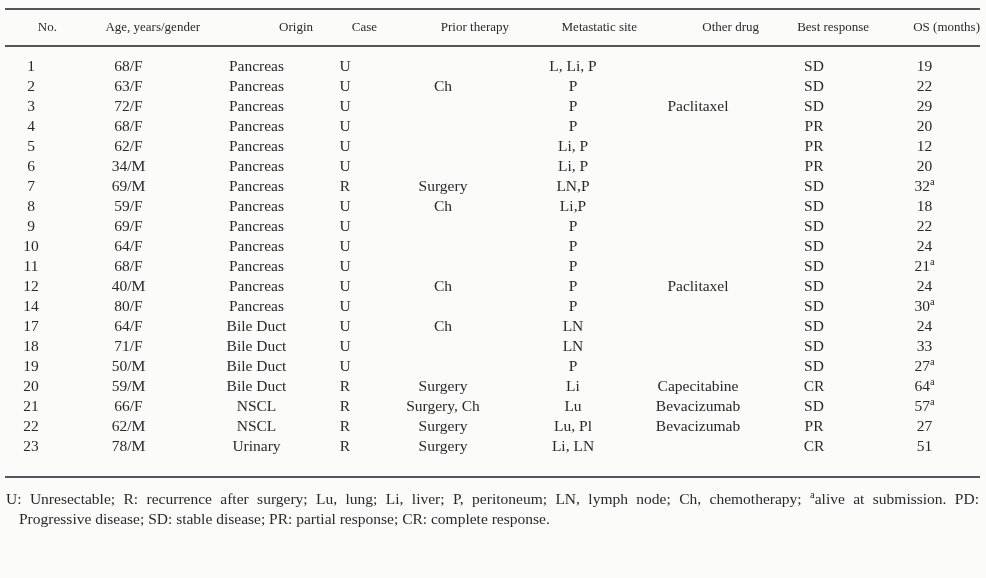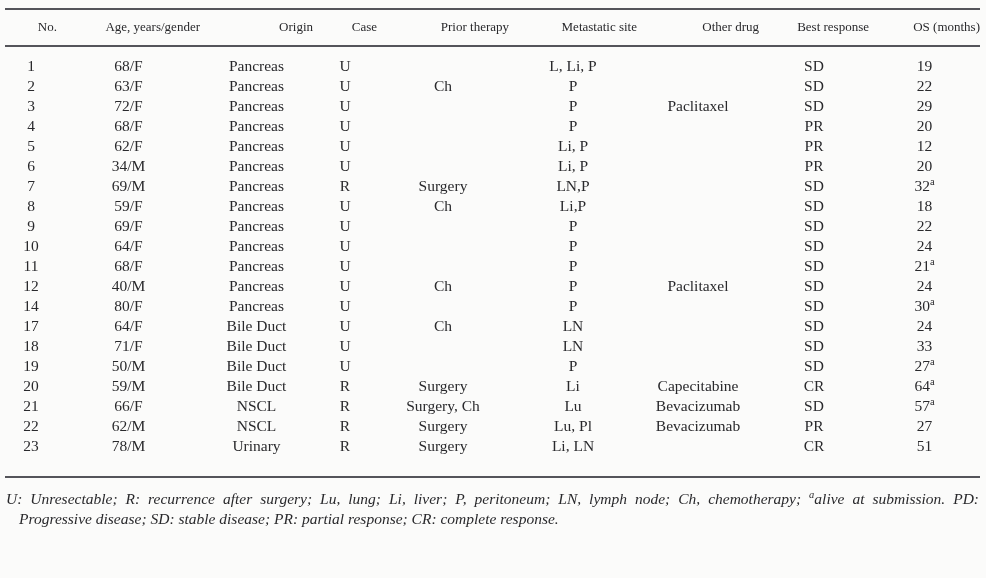--- a/index.html
+++ b/index.html
@@ -44,21 +44,20 @@
   td sup, .footnote sup {
     font-size: 10.5px;
     line-height: 0;
     vertical-align: super;
   }
   .footnote {
     margin: 11px 1px 0 1px;
     font-size: 15.5px;
     line-height: 20px;
     color: #29292c;
-    font-style: italic;
   }
   .fn-line1 {
     text-align: justify;
     text-align-last: justify;
   }
   .fn-line2 {
     text-align: left;
     margin-left: 13px;
   }
 </style>

